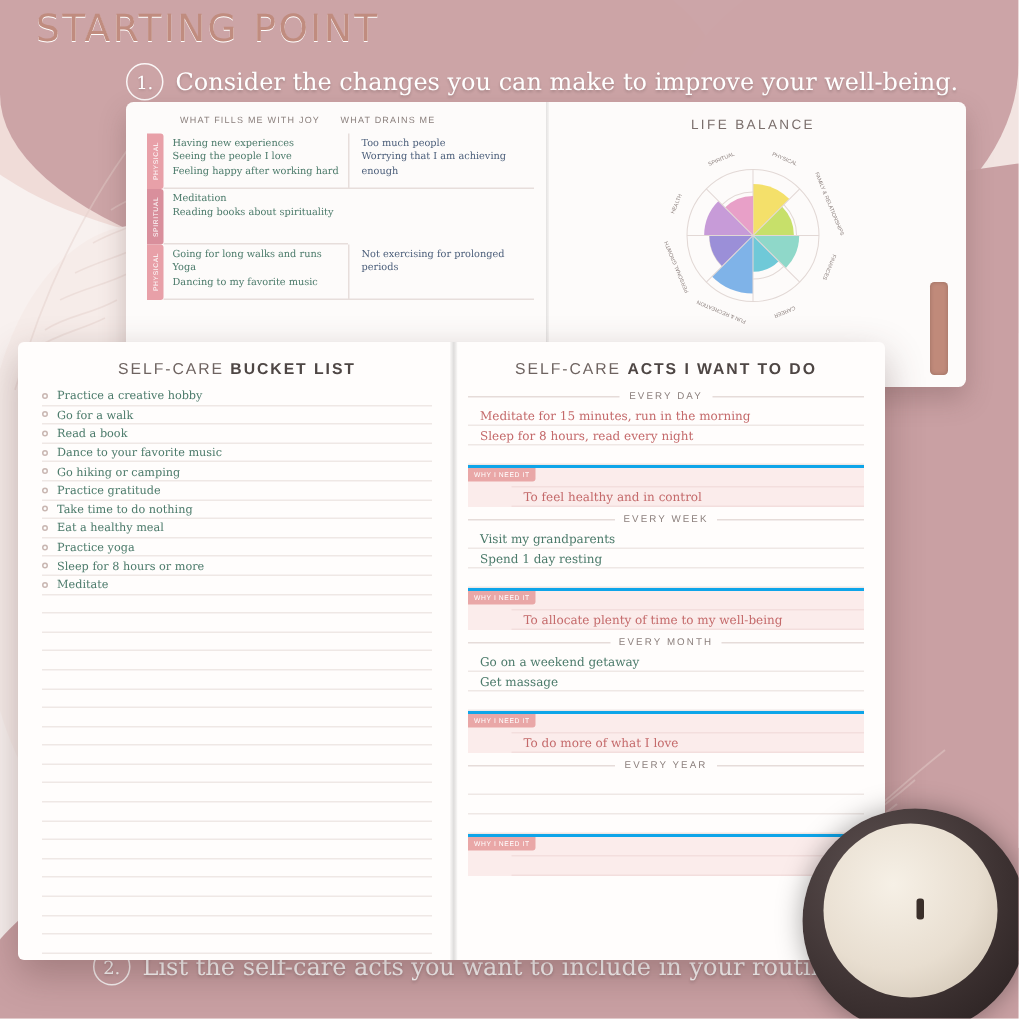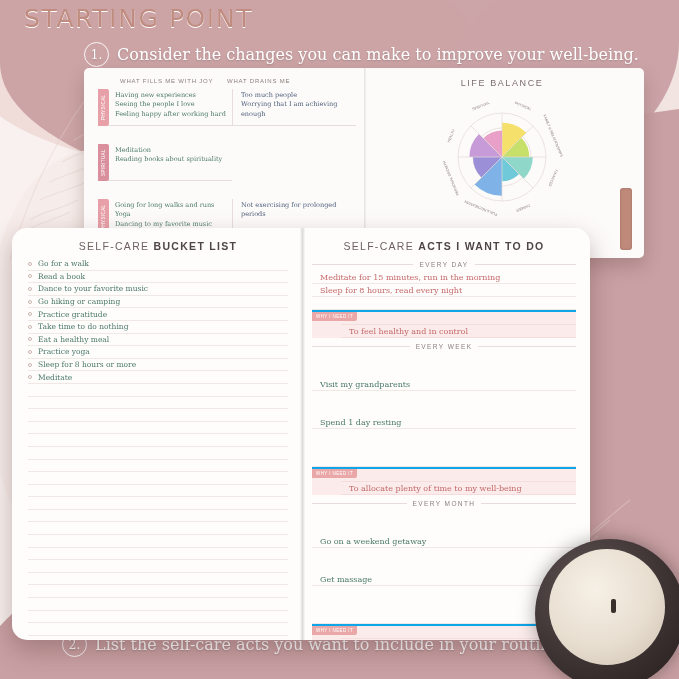--- a/index.html
+++ b/index.html
@@ -102,21 +102,21 @@
     background:linear-gradient(to right, rgba(0,0,0,0.10), rgba(0,0,0,0.03));
   }
   .bt-left { width:50%; padding:10px 8px 6px 14px; position:relative; }
   .bt-right { width:50%; padding:10px 14px 6px 10px; position:relative; }
 
   .bt-headers { display:flex; font-size:6px; letter-spacing:0.8px; color:#8a7f7c; }
   .bt-h1 { width:50%; padding-left:22px; }
   .bt-h2 { width:50%; }
 
   .joy-rows { margin-top:5px; }
-  .joy-row { display:flex; height:37px; margin-bottom:18px; }
+  .joy-row { display:flex; height:37px; margin-bottom:0; }
   .joy-tab {
     width:11px; display:flex; align-items:center; justify-content:center;
     color:#fff; font-size:4.5px; letter-spacing:0.4px;
     writing-mode:vertical-rl; transform:rotate(180deg);
     border-radius:2px 0 0 2px;
   }
   .joy-c1 {
     width:123px; padding:2px 4px 0 6px; border-bottom:1px solid #e7dedb;
     font-family:"DejaVu Serif", serif; font-size:6.5px; color:#4b7a6a; line-height:1.45;
   }
@@ -128,21 +128,21 @@
   .life-balance-title {
     text-align:center; font-size:9px; letter-spacing:1.6px; color:#7a6e6b;
     margin-bottom:4px;
   }
   .wheel-wrap { position:relative; width:170px; height:130px; margin:0 auto; }
 
   
   .book-main {
     position:absolute; left:12px; top:228px; width:578px; height:412px;
     background:#fffdfc;
-    border-radius:15px;
+    border-radius:4px;
     box-shadow:0 10px 26px rgba(80,50,50,0.33);
     display:flex;
     overflow:hidden;
   }
   .bm-spine {
     position:absolute; left:288px; top:0; width:5px; height:100%;
     background:linear-gradient(to right, rgba(0,0,0,0.02), rgba(0,0,0,0.13), rgba(0,0,0,0.02));
   }
   .bm-left { width:288px; padding:12px 12px 10px 16px; position:relative; }
   .bm-right { width:290px; padding:12px 14px 10px 12px; position:relative; }
@@ -180,21 +180,21 @@
   }
   .sec-divider .hr { flex:1; height:1px; background:#e6dcd9; }
 
   .act-lines { border-bottom:2px solid #0ea5e9; }
   .act-line {
     height:13px; border-bottom:1px solid #efe8e5;
     font-family:"DejaVu Serif", serif; font-size:8px; line-height:13px;
     padding-left:8px;
   }
   .ink-red { color:#c4696a; }
-  .ink-green { color:#4b7a6a;margin-top:25px; }
+  .ink-green { color:#4b7a6a; }
 
   .why-block { background:#fbeceb; position:relative;padding-left:29px; }
   .why-tag {
     position:absolute; left:0; top:0;
     background:#e9a7a7; color:#fff;
     font-size:4.5px; letter-spacing:0.4px;
     padding:2px 4px; border-radius:0 0 2px 0;
   }
   .why-line {
     height:13px; border-bottom:1px solid #f3dedd;
@@ -365,20 +365,24 @@
   <div class="bm-spine"></div>
 
   <div class="bm-left">
     <div class="page-title">
       <span>SELF-CARE</span>
       <b>BUCKET LIST</b>
     </div>
     <ul class="bucket-list" id="bucket-list">
         <li>
           <span class="dot"></span>
+          <span>Practice a creative hobby</span>
+        </li>
+        <li>
+          <span class="dot"></span>
           <span>Go for a walk</span>
         </li>
         <li>
           <span class="dot"></span>
           <span>Read a book</span>
         </li>
         <li>
           <span class="dot"></span>
           <span>Dance to your favorite music</span>
         </li>

